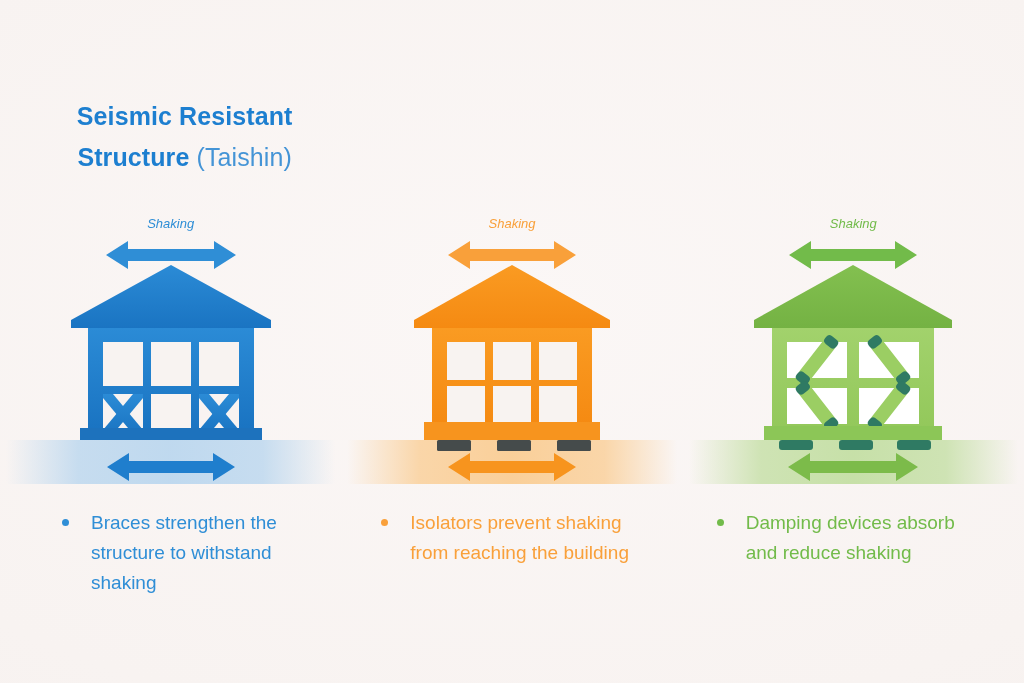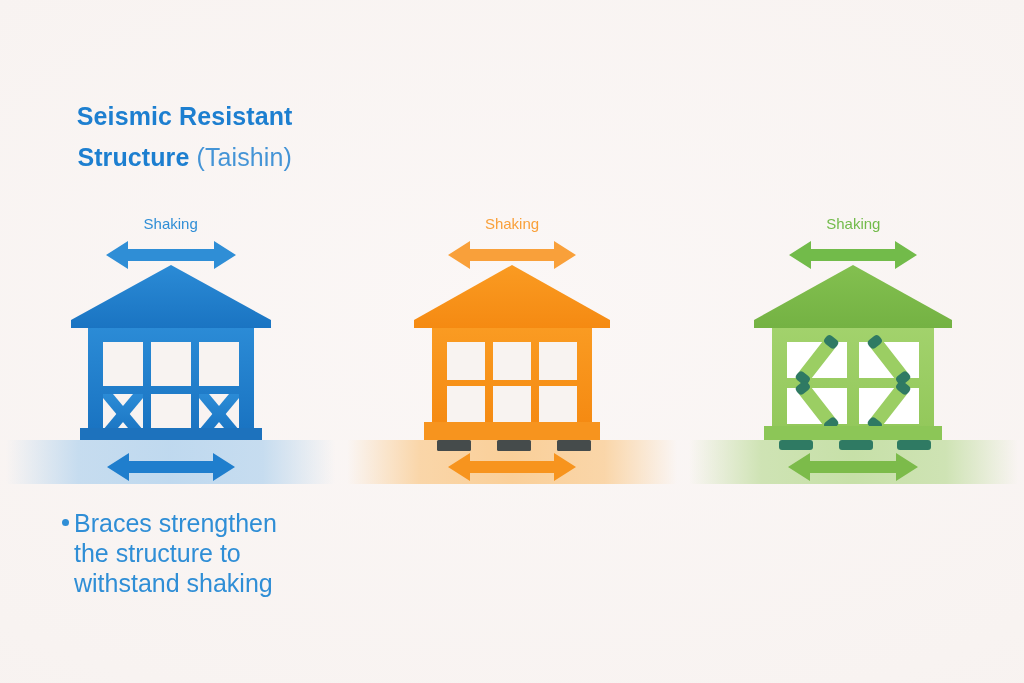--- a/index.html
+++ b/index.html
@@ -60,22 +60,23 @@
   .col-orange .heading { color: #f7941e; }
   .col-green .heading { color: #68b548; }
 
   
   .shaking-label {
     position: absolute;
     top: 212px;
     left: 0;
     right: 0;
     text-align: center;
-    font-size: 15px;
+    font-size: 13px;
     line-height: 24px;
+    font-style: italic;
   }
   .col-blue .shaking-label { color: #2f8ed6; }
   .col-orange .shaking-label { color: #f9a03a; }
   .col-green .shaking-label { color: #72bb4a; }
 
   .arrow-top {
     position: absolute;
     top: 238px;
     left: 50%;
     transform: translateX(-50%);
@@ -132,22 +133,22 @@
   
   .bullet-row {
     position: absolute;
     top: 508px;
     left: 0;
     right: 0;
     padding: 0 56px 0 62px;
     box-sizing: border-box;
     display: flex;
     align-items: flex-start;
-    gap: 5px;
-    font-size: 25px;
+    gap: 22px;
+    font-size: 19px;
     line-height: 30px;
   }
   .bullet-dot {
     flex: 0 0 auto;
     width: 7px;
     height: 7px;
     border-radius: 50%;
     margin-top: 11px;
   }
   .bullet-text {
@@ -269,20 +270,24 @@
           <rect x="150" y="178" width="34" height="11" rx="1.5" fill="#454b4b"></rect>
         </svg>
       </div>
 
       <div class="arrow-bottom">
         <svg width="128" height="34" viewBox="0 0 128 34">
           <path d="M0 17 L22 3 L22 11 L106 11 L106 3 L128 17 L106 31 L106 23 L22 23 L22 31 Z" fill="#f7941e"></path>
         </svg>
       </div>
 
+      <div class="bullet-row">
+        <span class="bullet-dot"></span>
+        <span class="bullet-text">Isolators prevent shaking from reaching the building</span>
+      </div>
     </div>
 
     <div class="col col-green">
 
 
       <div class="shaking-label">Shaking</div>
 
       <div class="arrow-top">
         <svg width="128" height="34" viewBox="0 0 128 34">
           <path d="M0 17 L22 3 L22 11 L106 11 L106 3 L128 17 L106 31 L106 23 L22 23 L22 31 Z" fill="#72bb4a"></path>
@@ -344,16 +349,20 @@
           <rect x="150" y="178" width="34" height="10" rx="3" fill="#2f7a63"></rect>
         </svg>
       </div>
 
       <div class="arrow-bottom">
         <svg width="130" height="34" viewBox="0 0 130 34">
           <path d="M0 17 L22 3 L22 11 L108 11 L108 3 L130 17 L108 31 L108 23 L22 23 L22 31 Z" fill="#7cbb4a"></path>
         </svg>
       </div>
 
+      <div class="bullet-row">
+        <span class="bullet-dot"></span>
+        <span class="bullet-text">Damping devices absorb and reduce shaking</span>
+      </div>
     </div>
 
   </div>
 </div>
 
 </body></html>

